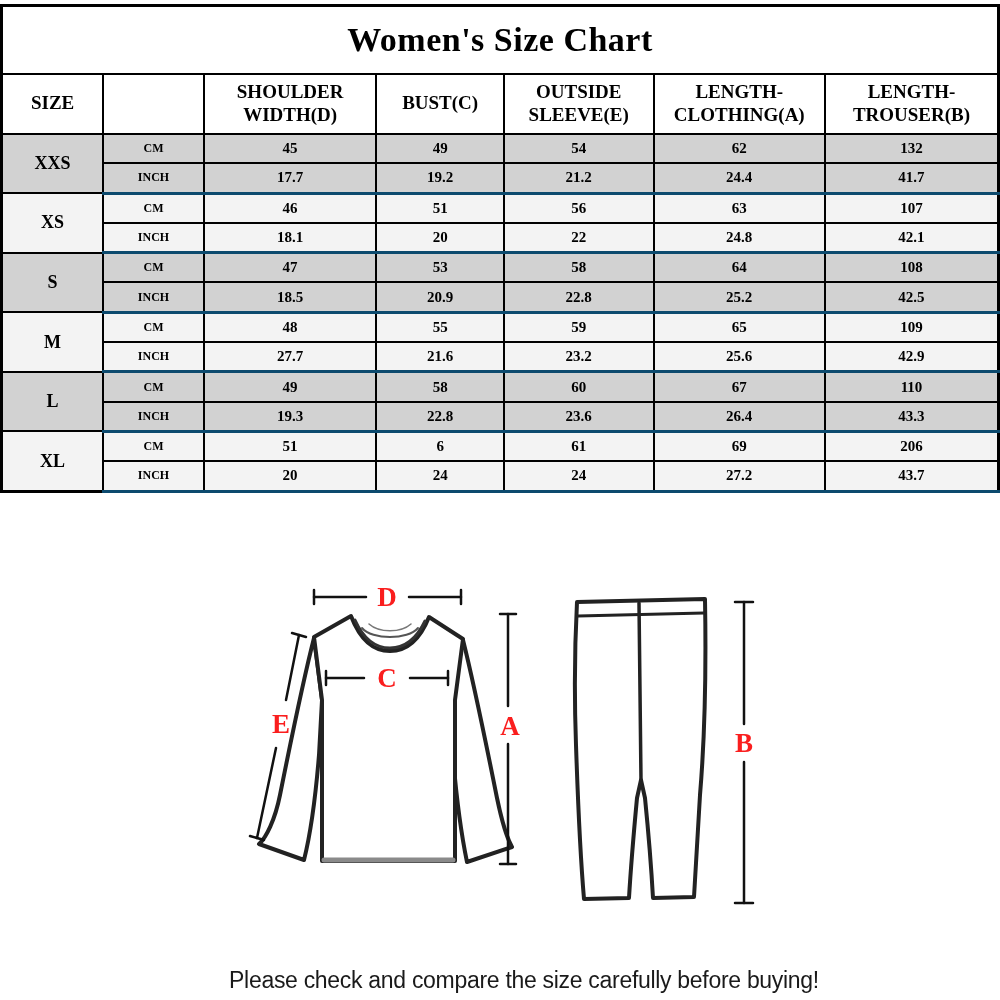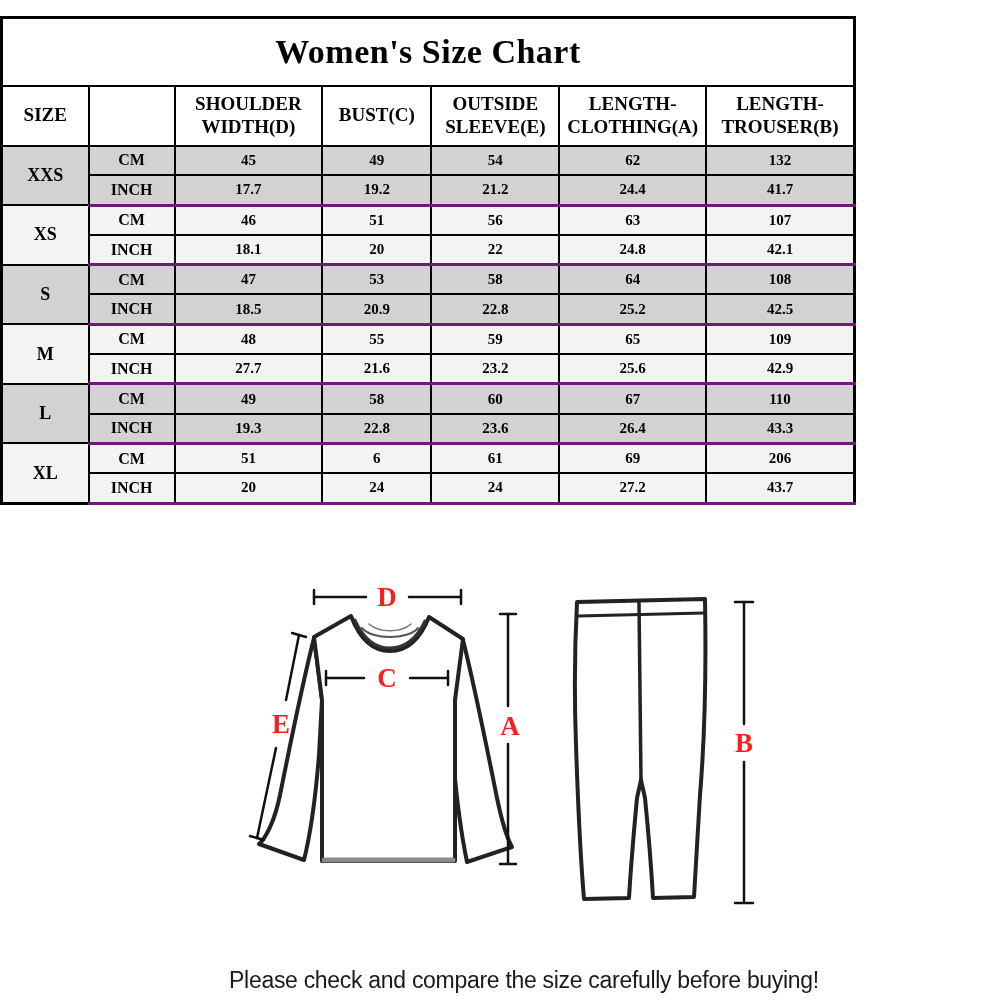--- a/index.html
+++ b/index.html
@@ -6,21 +6,21 @@
     --row-shaded:#d2d2d2;
     --row-light:#f3f3f3;
   }
   html,body{margin:0;padding:0;background:#fff;}
   .page{
     position:relative;width:1000px;height:1000px;background:#fff;overflow:hidden;
     font-family:"Liberation Serif", serif;color:#000;
   }
   
   table.size-chart{
-    position:absolute;top:16px;left:0;width:856px;height:486px;
+    position:absolute;top:4px;left:0;width:1000px;height:486px;
     border-collapse:collapse;table-layout:fixed;
     border:3px solid #000;
   }
   table.size-chart td, table.size-chart th{
     border:2px solid #000;
     text-align:center;vertical-align:middle;
     padding:0;overflow:hidden;
     font-weight:bold;
   }
   .title-row{height:68px;}
@@ -29,23 +29,23 @@
     background:#fff;border-bottom:2px solid #000;
   }
   thead tr{height:60px;}
   thead th{
     font-size:19px;line-height:1.18;background:#fff;
     border-bottom:3px solid #000;padding:0 6px;
   }
   tbody tr{height:29.8px;}
   tbody tr.row-shaded td{background:var(--row-shaded);}
   tbody tr.row-light td{background:var(--row-light);}
-  tbody tr.group-end td{border-bottom:3px solid #701a75;}
+  tbody tr.group-end td{border-bottom:3px solid #0c4a6e;}
   td.size-cell{font-size:18px;}
-  td.unit-cell{font-size:16px;}
+  td.unit-cell{font-size:12px;}
   td.value-cell{font-size:15px;}
   
   .diagram-svg{position:absolute;left:0;top:550px;width:1000px;height:370px;}
   .measure-label{
     position:absolute;transform:translate(-50%,-50%);
     font-family:"Liberation Serif", serif;font-weight:bold;font-size:27px;
     color:#fa1e1e;line-height:1;
   }
   
   .note-line{

